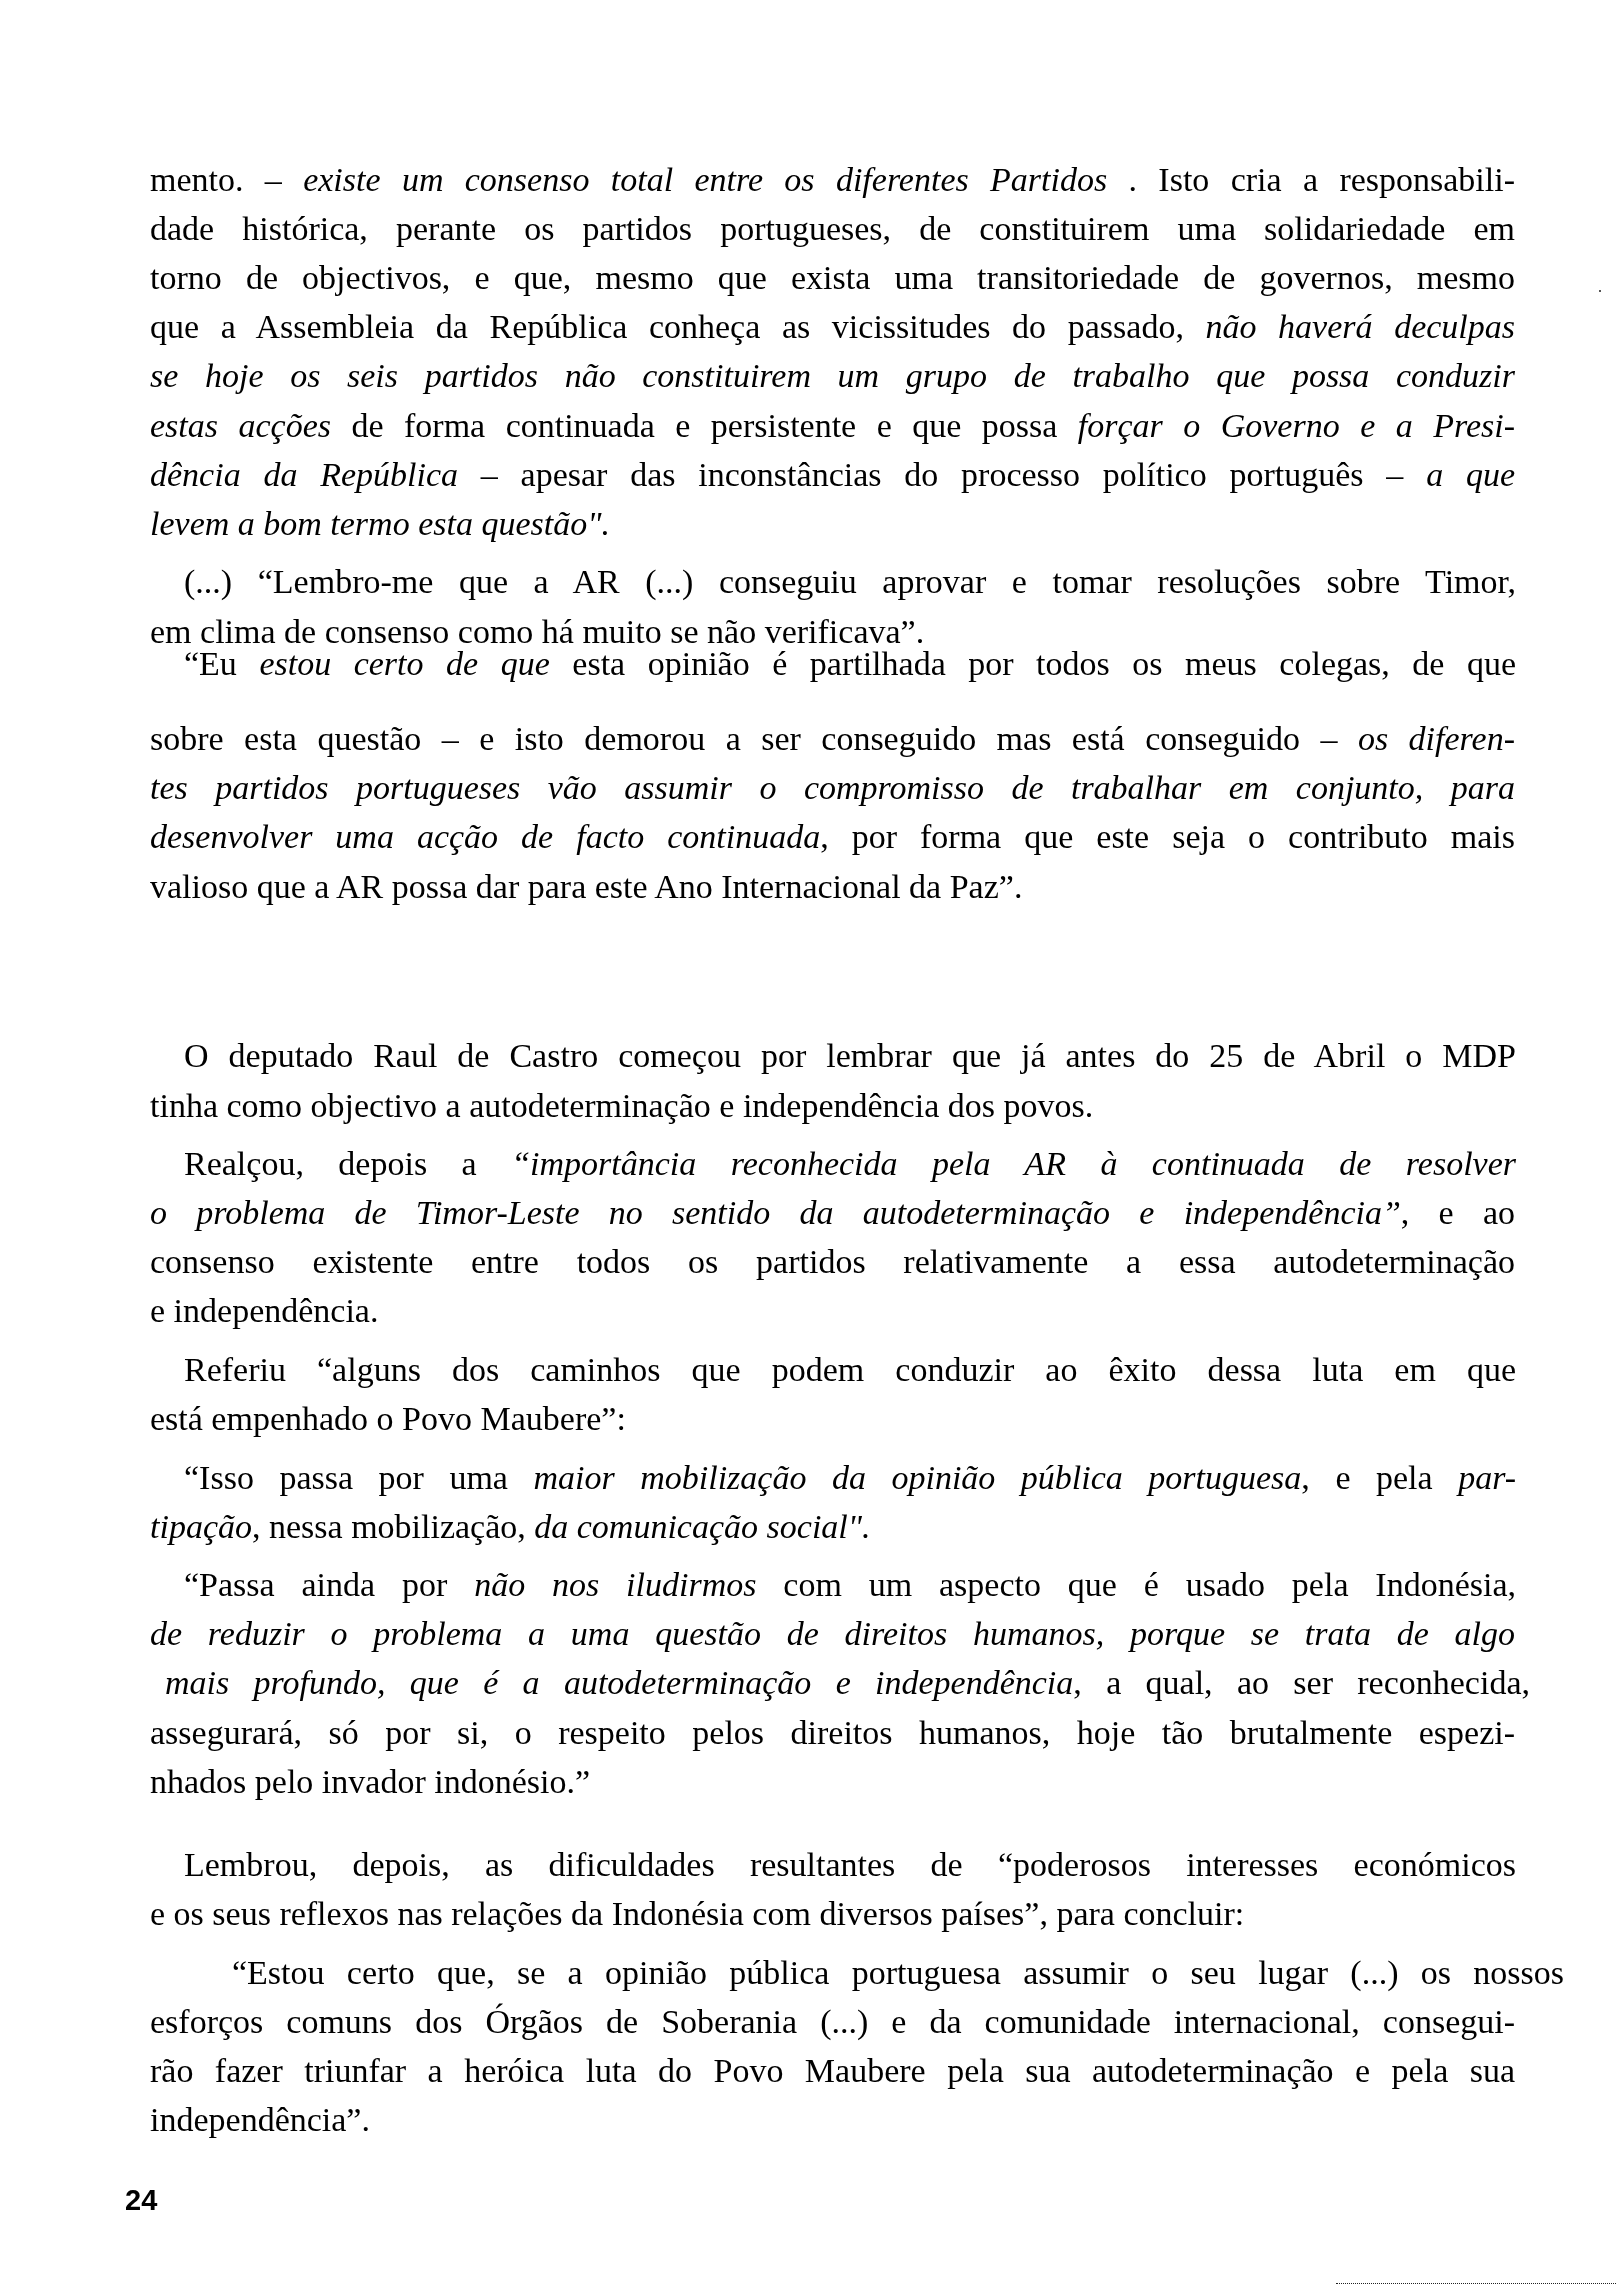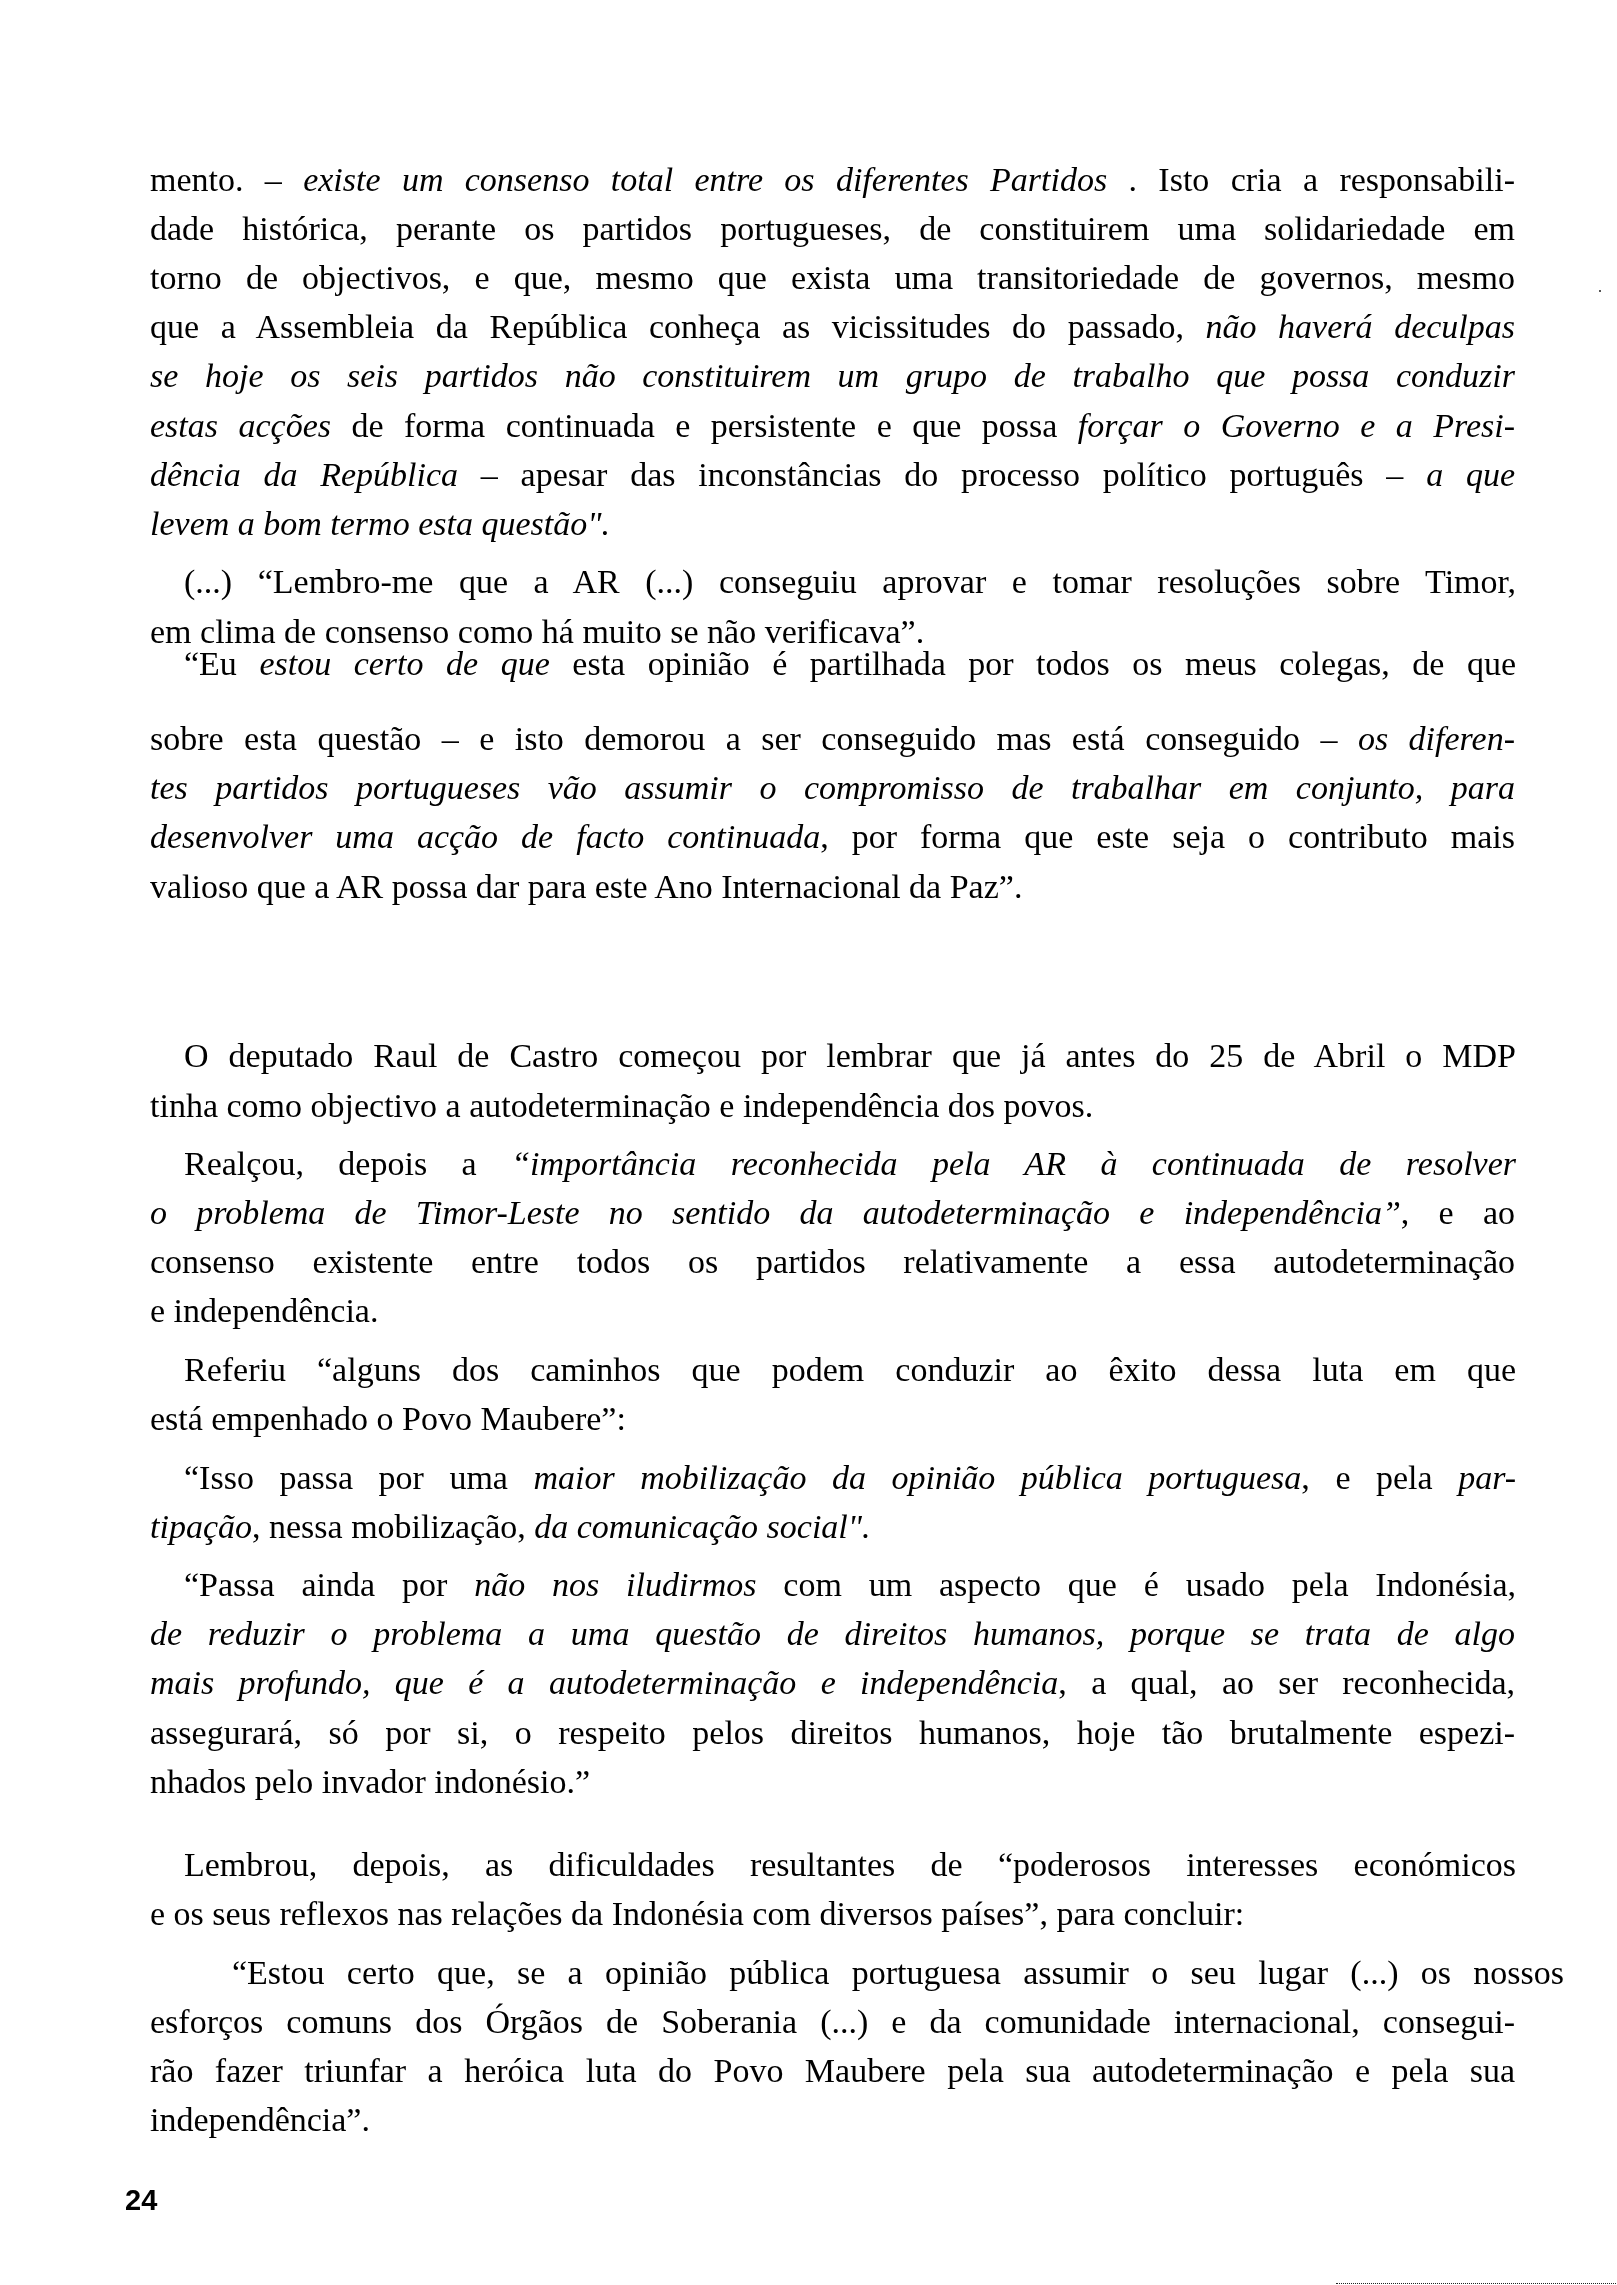--- a/index.html
+++ b/index.html
@@ -99,21 +99,21 @@
       <div class="line indent" style="top: 1140px;"><span>Realçou, depois a </span><span class="it">“importância reconhecida pela AR à continuada de resolver</span></div>
       <div class="line" style="top: 1189px;"><span class="it">o problema de Timor-Leste no sentido da autodeterminação e independência”</span><span>, e ao</span></div>
       <div class="line" style="top: 1238px;"><span>consenso existente entre todos os partidos relativamente a essa autodeterminação</span></div>
       <div class="line last" style="top: 1287px;"><span>e independência.</span></div>
       <div class="line indent" style="top: 1346px;"><span>Referiu “alguns dos caminhos que podem conduzir ao êxito dessa luta em que</span></div>
       <div class="line last" style="top: 1395px;"><span>está empenhado o Povo Maubere”:</span></div>
       <div class="line indent" style="top: 1454px;"><span>“Isso passa por uma </span><span class="it">maior mobilização da opinião pública portuguesa</span><span>, e pela </span><span class="it">par-</span></div>
       <div class="line last" style="top: 1503px;"><span class="it">tipação</span><span>, nessa mobilização, </span><span class="it">da comunicação social".</span></div>
       <div class="line indent" style="top: 1561px;"><span>“Passa ainda por </span><span class="it">não nos iludirmos</span><span>  com um aspecto que é usado pela Indonésia,</span></div>
       <div class="line" style="top: 1610px;"><span class="it">de reduzir o problema a uma questão de direitos humanos, porque se trata de algo</span></div>
-      <div class="line" style="top: 1659px;"><span class="it">mais profundo, que é a autodeterminação e independência</span><span>, a qual, ao ser reconhecida,</span></div>
+      <div class="line" style="top: 1659px; margin-left: 15px;"><span class="it">mais profundo, que é a autodeterminação e independência</span><span>, a qual, ao ser reconhecida,</span></div>
       <div class="line" style="top: 1709px;"><span>assegurará, só por si, o respeito pelos direitos humanos, hoje tão brutalmente espezi-</span></div>
       <div class="line last" style="top: 1758px;"><span>nhados pelo invador indonésio.”</span></div>
       <div class="line indent" style="top: 1841px;"><span>Lembrou, depois, as dificuldades resultantes de “poderosos interesses económicos</span></div>
       <div class="line last" style="top: 1890px;"><span>e os seus reflexos nas relações da Indonésia com diversos países”, para concluir:</span></div>
       <div class="line indent" style="top: 1949px; margin-left: 48px;"><span>“Estou certo que, se a opinião pública portuguesa assumir o seu lugar (...) os nossos</span></div>
       <div class="line" style="top: 1998px;"><span>esforços comuns dos Órgãos de Soberania (...) e da comunidade internacional, consegui-</span></div>
       <div class="line" style="top: 2047px;"><span>rão fazer triunfar a heróica luta do Povo Maubere pela sua autodeterminação e pela sua</span></div>
       <div class="line last" style="top: 2096px;"><span>independência”.</span></div>
     </div>
 

